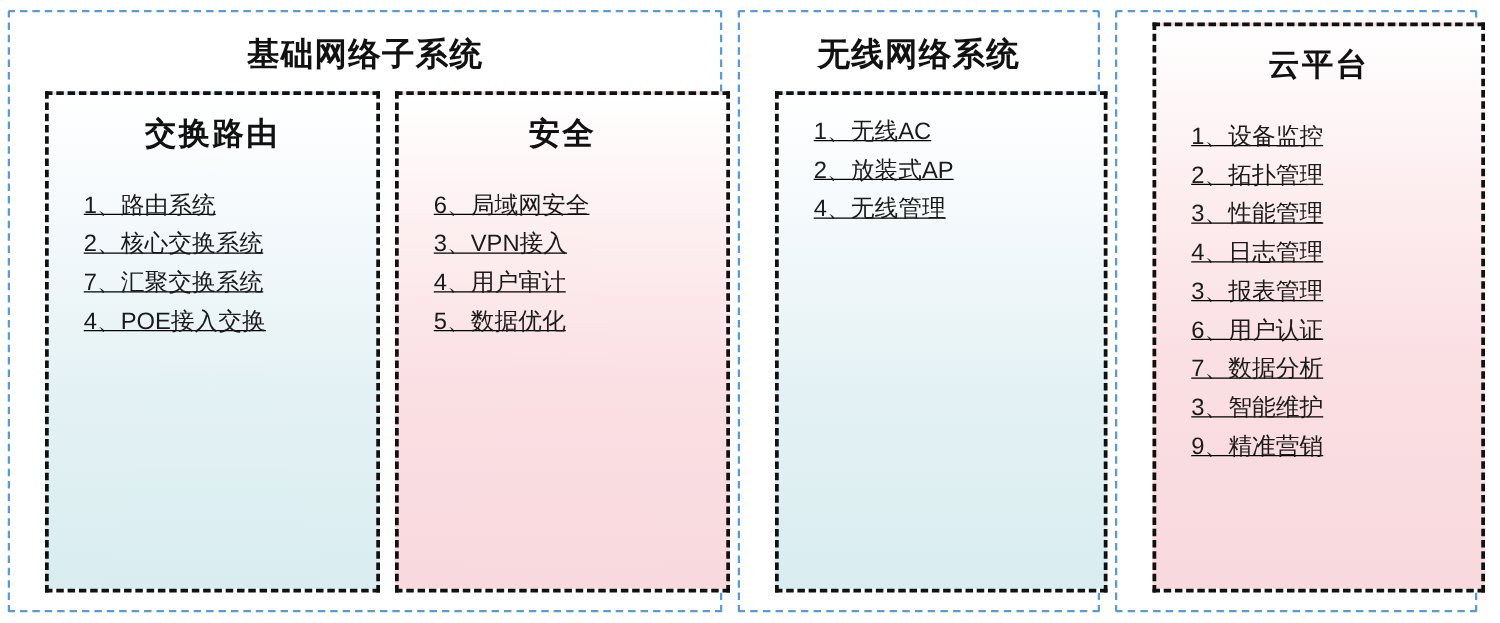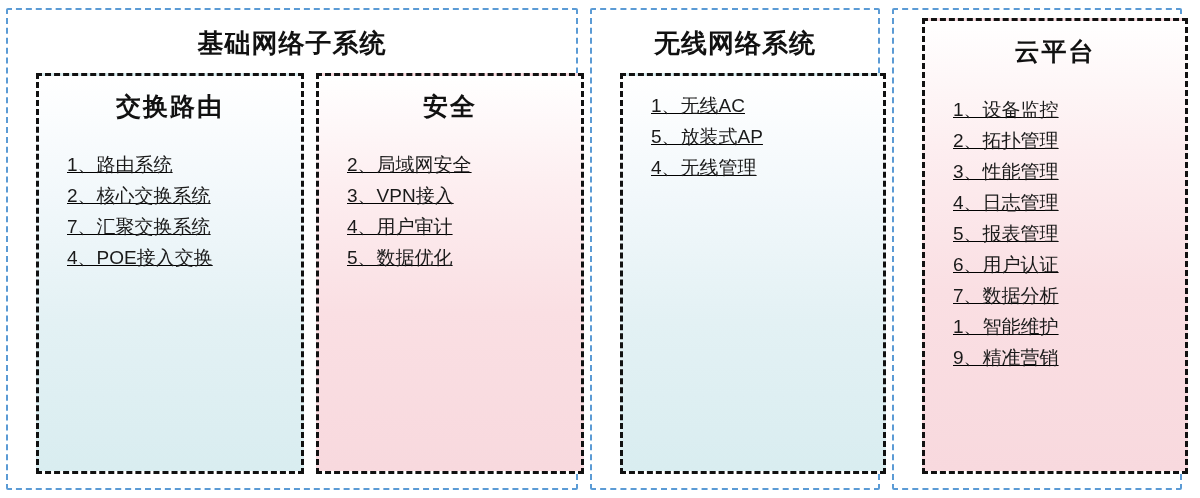--- a/index.html
+++ b/index.html
@@ -109,55 +109,55 @@
           <li>1、路由系统</li>
           <li>2、核心交换系统</li>
           <li>7、汇聚交换系统</li>
           <li>4、POE接入交换</li>
         </ul>
       </div>
 
       <div class="card pink">
         <div class="card-title">安全</div>
         <ul class="card-list">
-          <li>2、局域网安全</li>
+          <li>6、局域网安全</li>
           <li>3、VPN接入</li>
           <li>4、用户审计</li>
           <li>5、数据优化</li>
         </ul>
       </div>
 
     </div>
   </div>
 
   <div class="group g1">
     <div class="group-title">无线网络系统</div>
     <div class="group-body">
       <div class="card blue">
         <ul class="card-list">
           <li>1、无线AC</li>
-          <li>5、放装式AP</li>
+          <li>2、放装式AP</li>
           <li>4、无线管理</li>
         </ul>
       </div>
     </div>
   </div>
 
   <div class="group g2">
     <div class="group-body">
       <div class="card pink">
         <div class="card-title">云平台</div>
         <ul class="card-list">
           <li>1、设备监控</li>
           <li>2、拓扑管理</li>
           <li>3、性能管理</li>
           <li>4、日志管理</li>
-          <li>5、报表管理</li>
+          <li>3、报表管理</li>
           <li>6、用户认证</li>
           <li>7、数据分析</li>
-          <li>1、智能维护</li>
+          <li>3、智能维护</li>
           <li>9、精准营销</li>
         </ul>
       </div>
     </div>
   </div>
 
 </div>
 
 </body></html>

